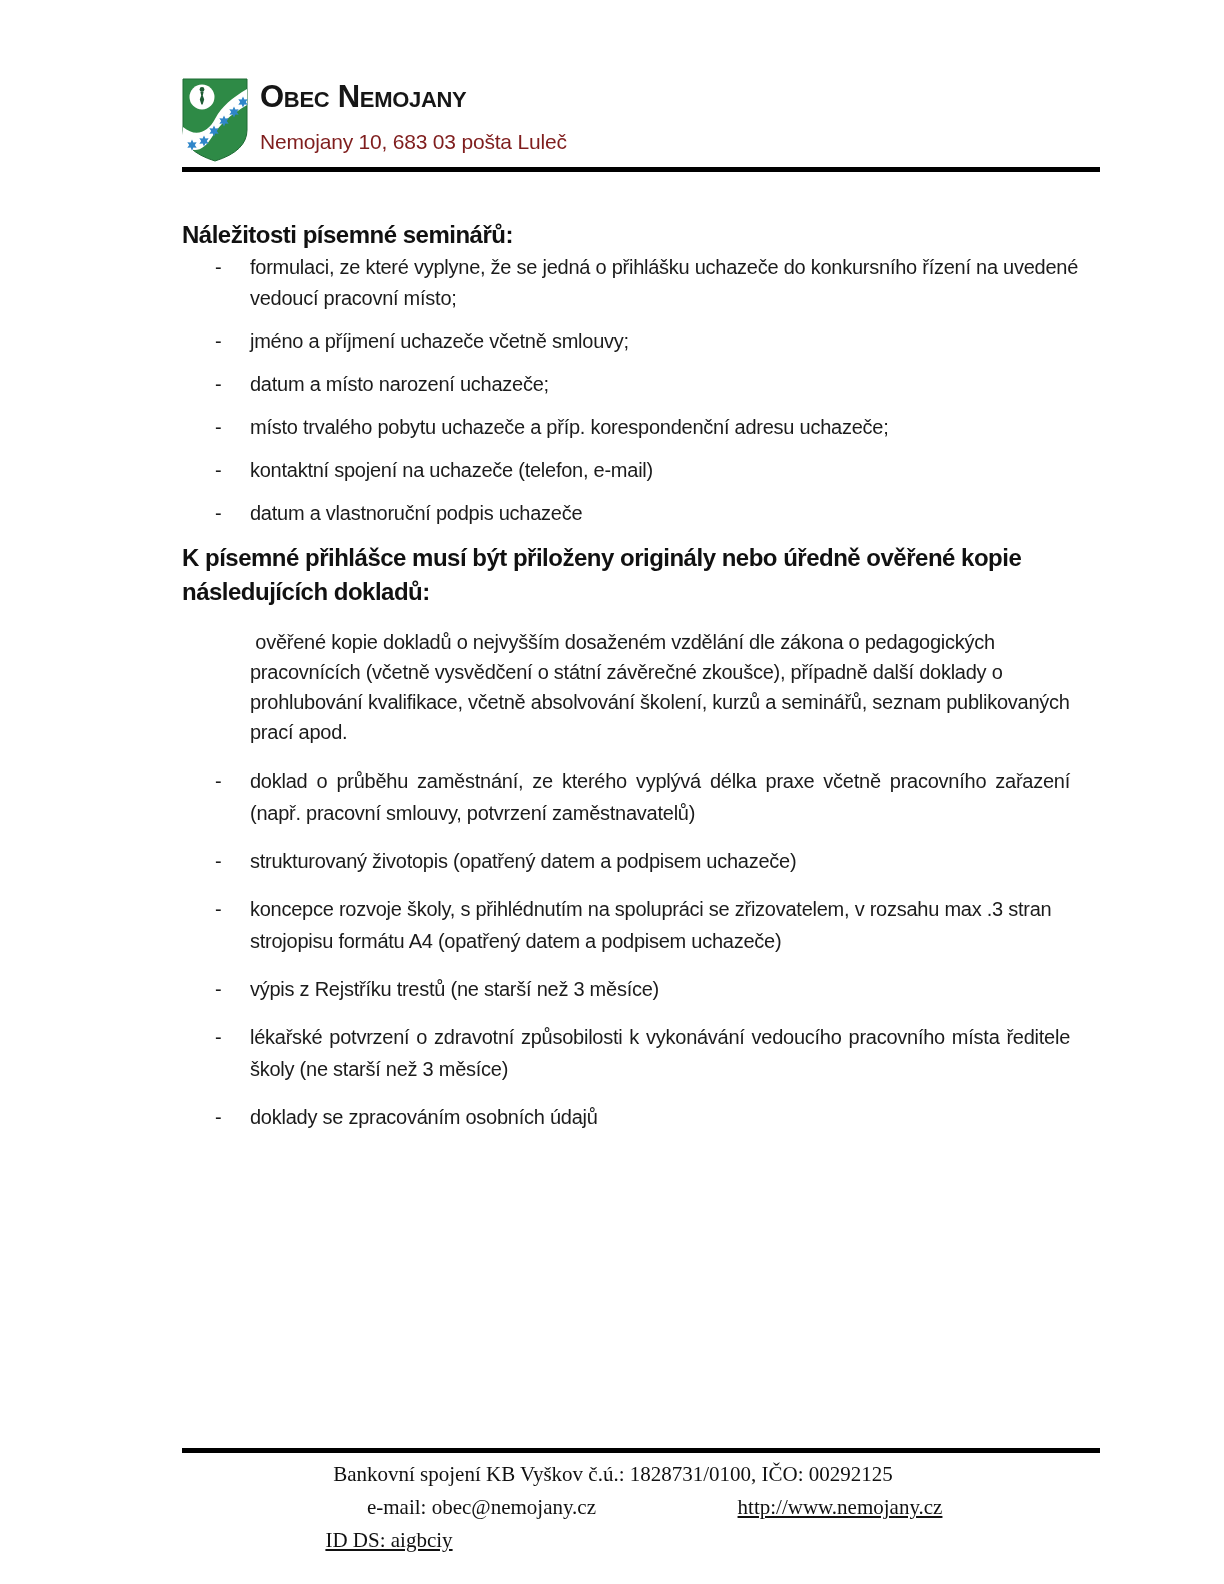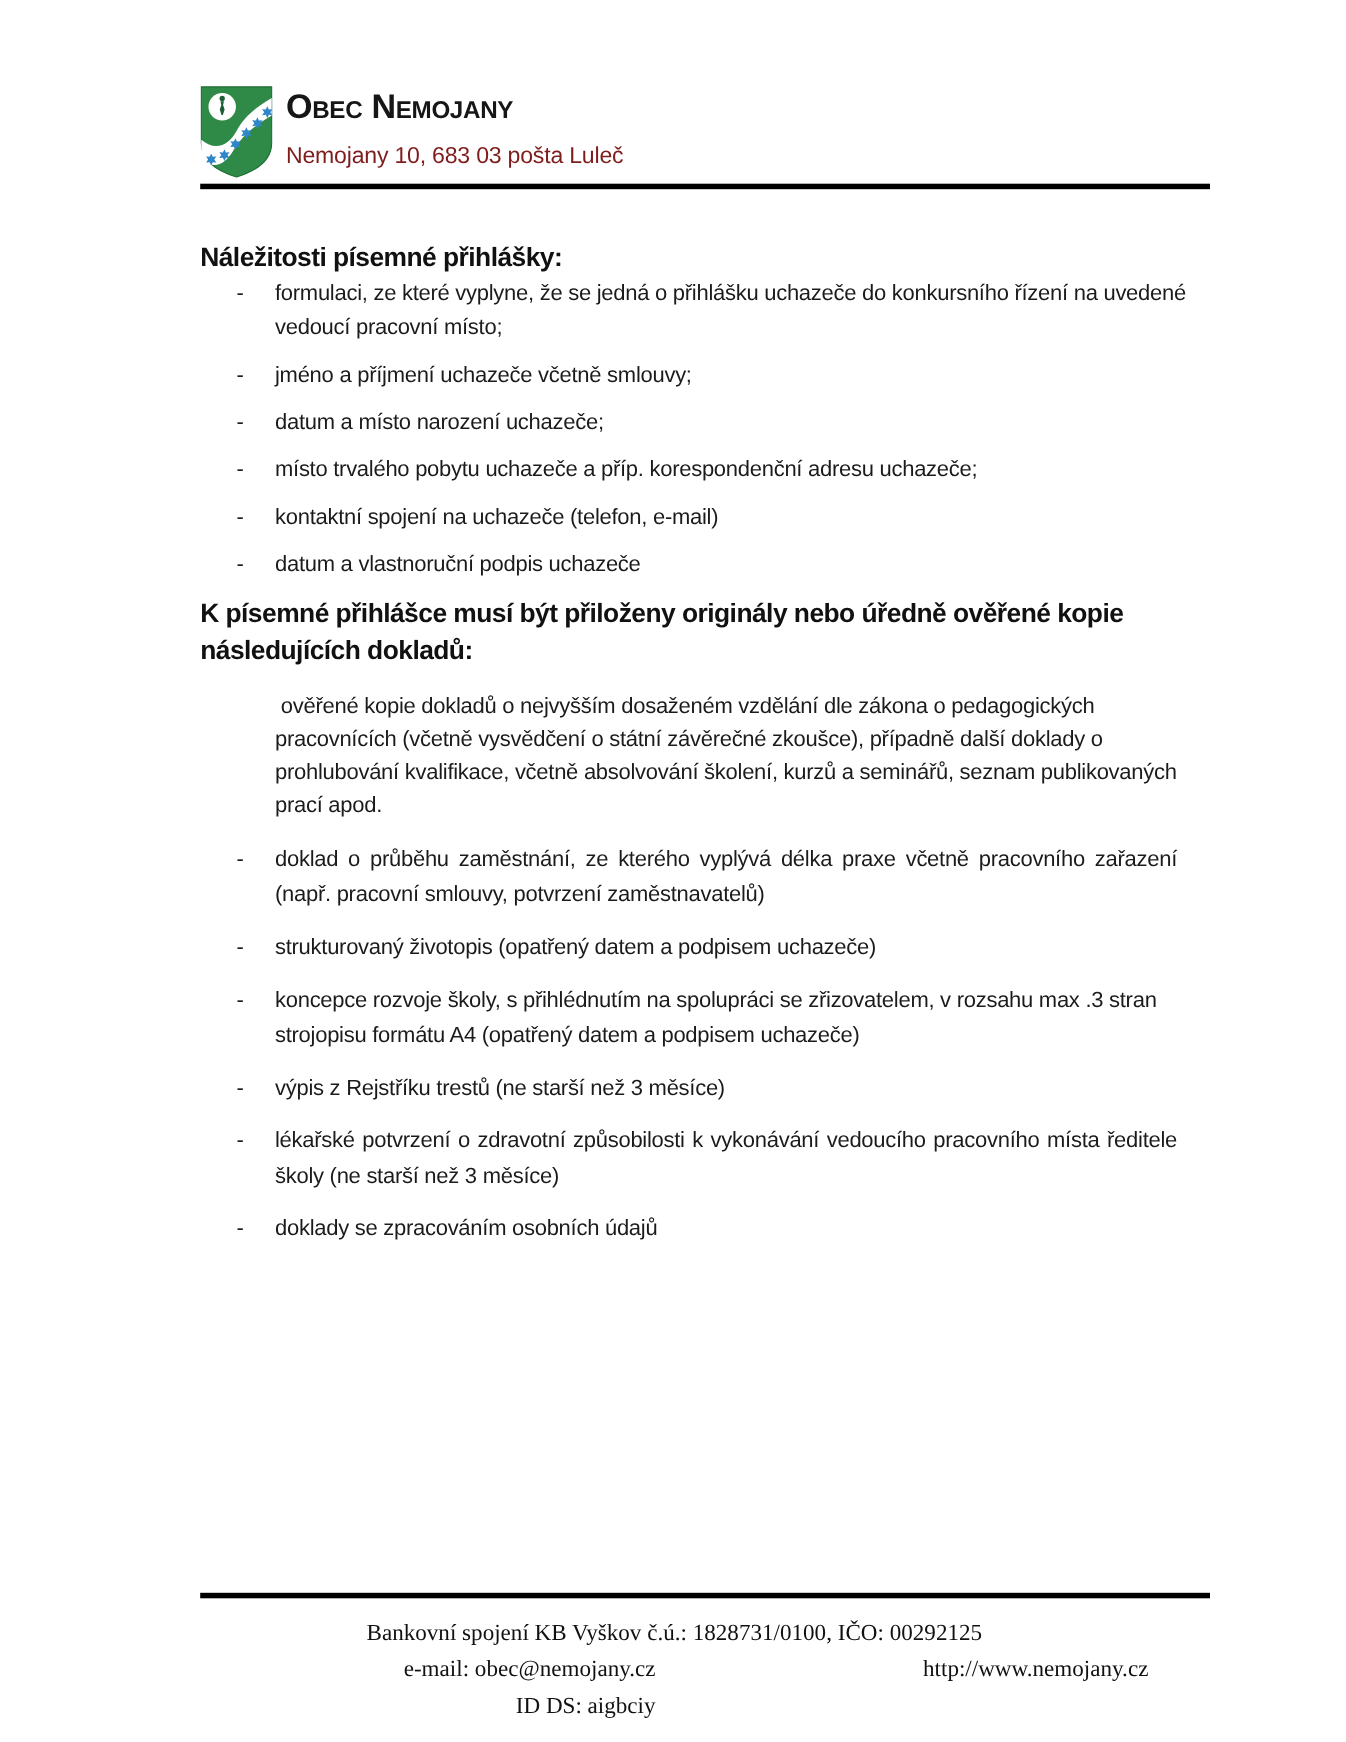--- a/index.html
+++ b/index.html
@@ -52,28 +52,28 @@
   .intro-par {
     padding-left: 68px; margin: 18px 0 18px 0;
     font-size: 20px; letter-spacing: -0.25px; line-height: 30px;
     white-space: pre-wrap;
   }
 
   
   .footer { position: absolute; left: 182px; top: 1448px; width: 918px; }
   .footer-rule { height: 5px; background: #000; }
   .footer-inner {
-    width: 862px; margin-top: 15px;
+    width: 862px; margin-top: 5px;
     font-family: "Liberation Serif", "DejaVu Serif", serif;
     font-size: 21px; color: #111; line-height: 33px;
   }
   .footer-line1 { text-align: center; }
   .footer-grid { display: grid; grid-template-columns: 414px 1fr; column-gap: 40px; }
   .footer-grid .fcell-left  { text-align: right; }
-  .footer-grid .fcell-right { text-align: right; }
+  .footer-grid .fcell-right { text-align: center; text-decoration: underline; }
 </style>
 </head>
 <body>
 
 <div class="page">
 
   <div class="header">
     <div class="header-row">
       <svg class="crest" viewBox="0 0 66 84" aria-hidden="true">
 
@@ -99,21 +99,21 @@
       <div class="header-text">
         <div class="org-name">Obec Nemojany</div>
         <div class="org-address">Nemojany 10, 683 03 pošta Luleč</div>
       </div>
     </div>
     <div class="header-rule"></div>
   </div>
 
   <div class="main">
 
-    <h2 class="sec-title sec1-title">Náležitosti písemné přihlášky:</h2>
+    <h2 class="sec-title sec1-title">Náležitosti písemné seminářů:</h2>
 
     <ul class="dash-list list1">
       <li>
         <span class="dash">-</span>
         <span class="li-text">formulaci, ze které vyplyne, že se jedná o přihlášku uchazeče do konkursního řízení na uvedené vedoucí pracovní místo;</span>
       </li>
       <li>
         <span class="dash">-</span>
         <span class="li-text">jméno a příjmení uchazeče včetně smlouvy;</span>
       </li>

